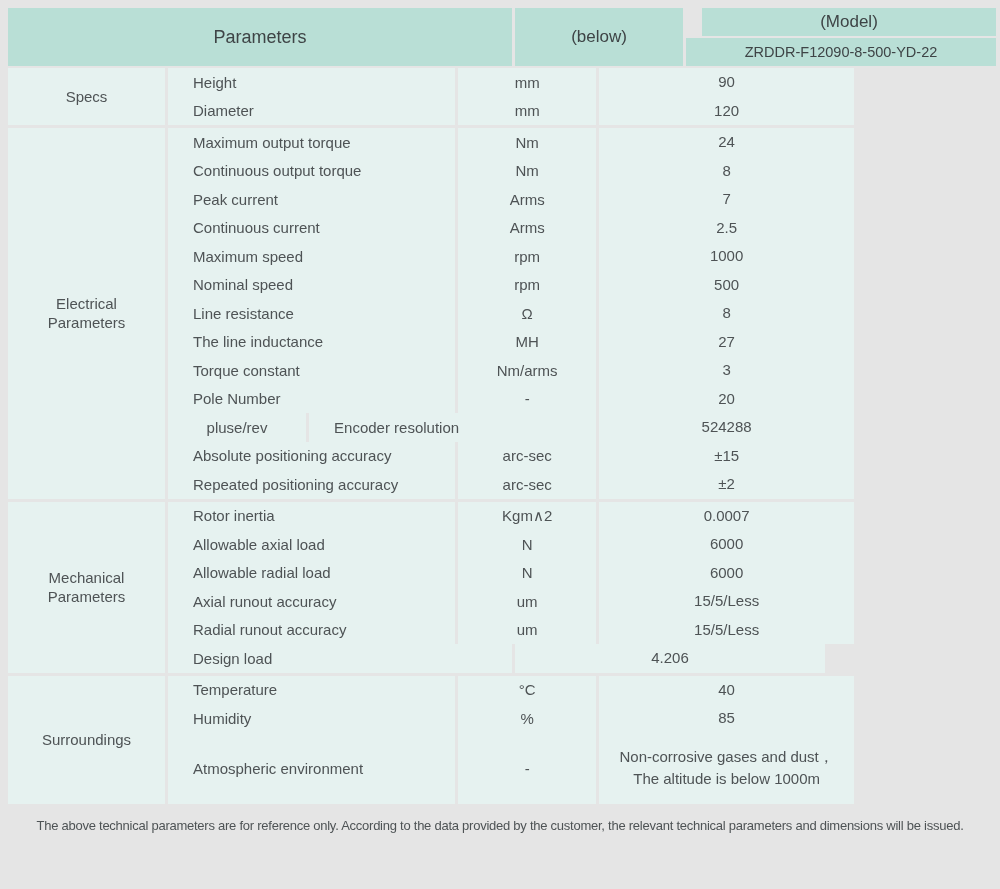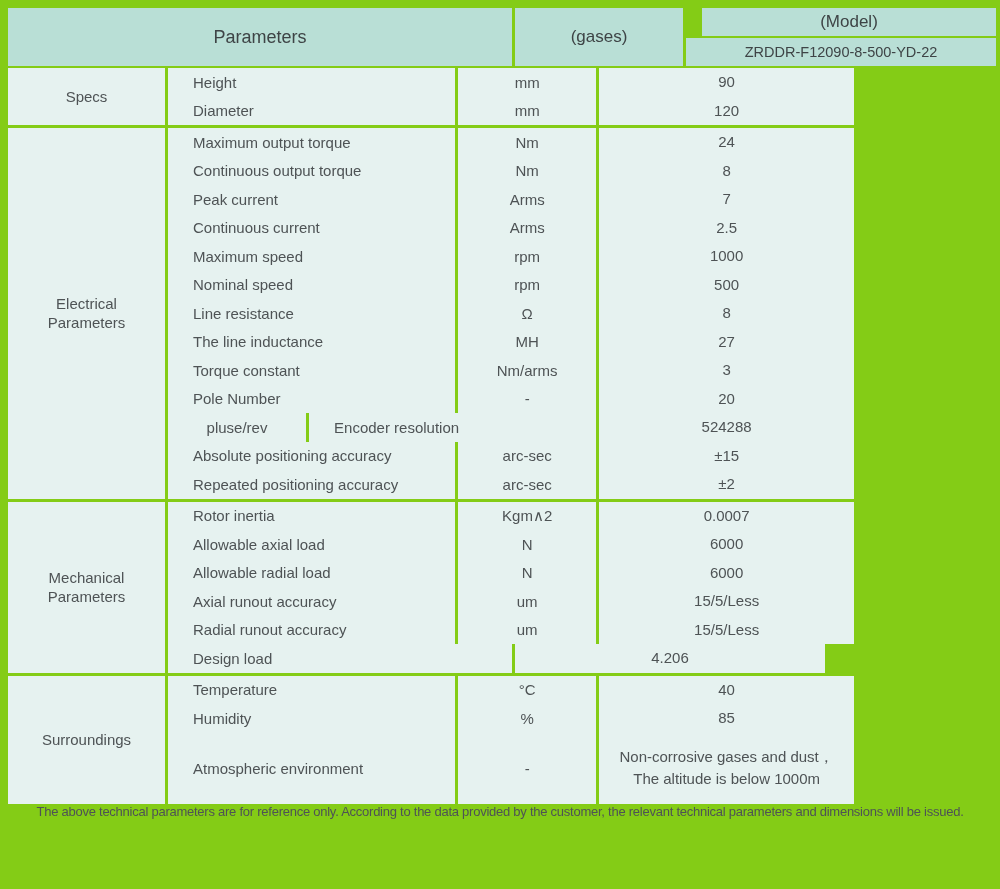--- a/index.html
+++ b/index.html
@@ -1,21 +1,21 @@
 <!DOCTYPE html>
 <html><head>
 <meta charset="utf-8">
 <style>
   * { margin: 0; padding: 0; box-sizing: border-box; }
   html, body { background: #ffffff; }
   .page {
     position: relative;
     width: 1000px;
     height: 889px;
-    background: #84cc16;
+    background: #e5e5e5;
     font-family: "Liberation Sans", sans-serif;
     color: #4e5355;
     overflow: hidden;
   }
   .spec-table {
     margin: 8px 4px 0 8px;
     width: 988px;
   }
   
   .thead {
@@ -66,35 +66,36 @@
   }
   .cell.value {
     width: 310px;
     justify-content: center;
     text-align: center;
     white-space: pre-line;
     line-height: 1.45;
   }
   
   .footnote {
+    margin-top: 14px;
     width: 1000px;
     text-align: center;
     font-size: 13px;
     letter-spacing: -0.25px;
     color: #4e5355;
   }
 </style>
 </head>
 <body>
 
 <div class="page">
   <div class="spec-table">
     <div class="thead">
       <div class="hcell h-parameters">Parameters</div>
-      <div class="hcell h-unit">(gases)</div>
+      <div class="hcell h-unit">(below)</div>
       <div class="h-model">
         <div class="hcell h-model-label">(Model)</div>
         <div class="hcell h-model-value">ZRDDR-F12090-8-500-YD-22</div>
       </div>
     </div>
     <div id="sections">
         <div class="section">
           <div class="section-name">Specs</div>
           <div class="rows">
             <div class="row">

